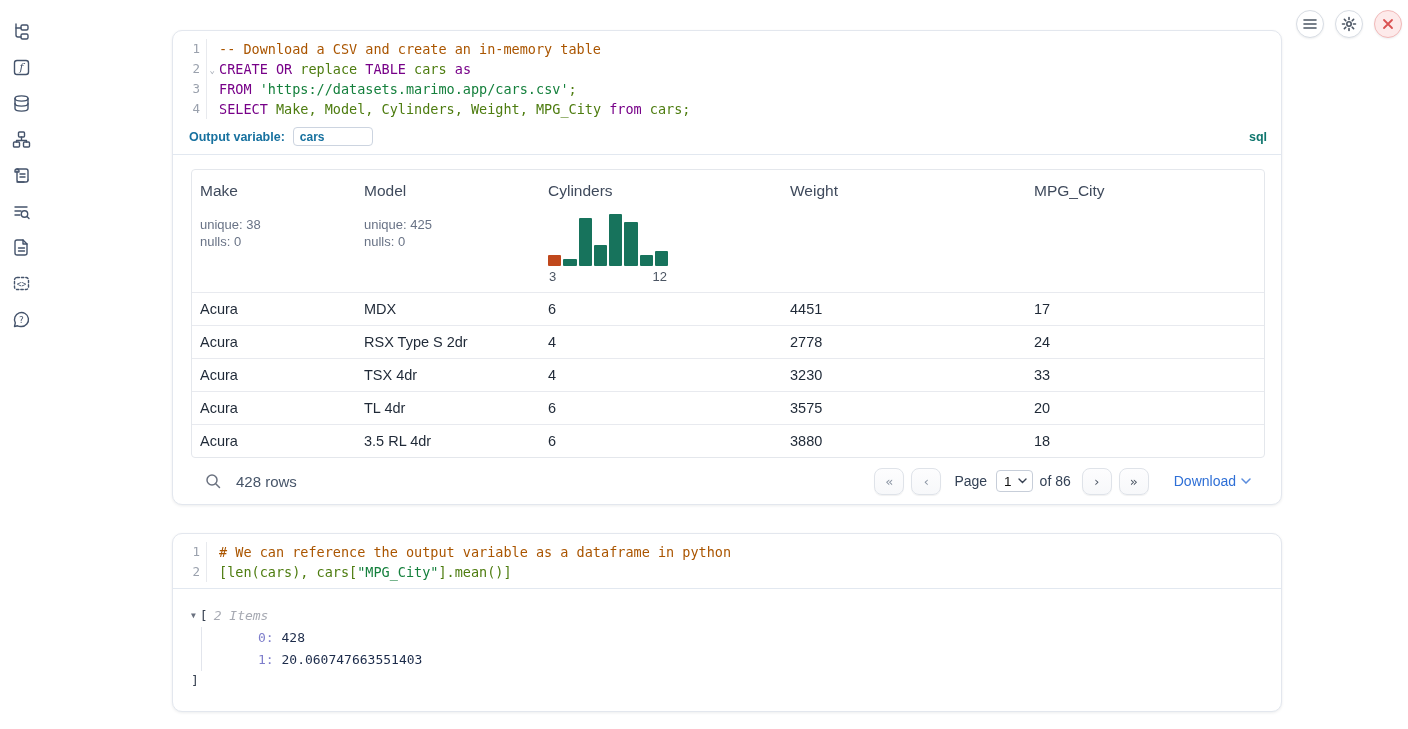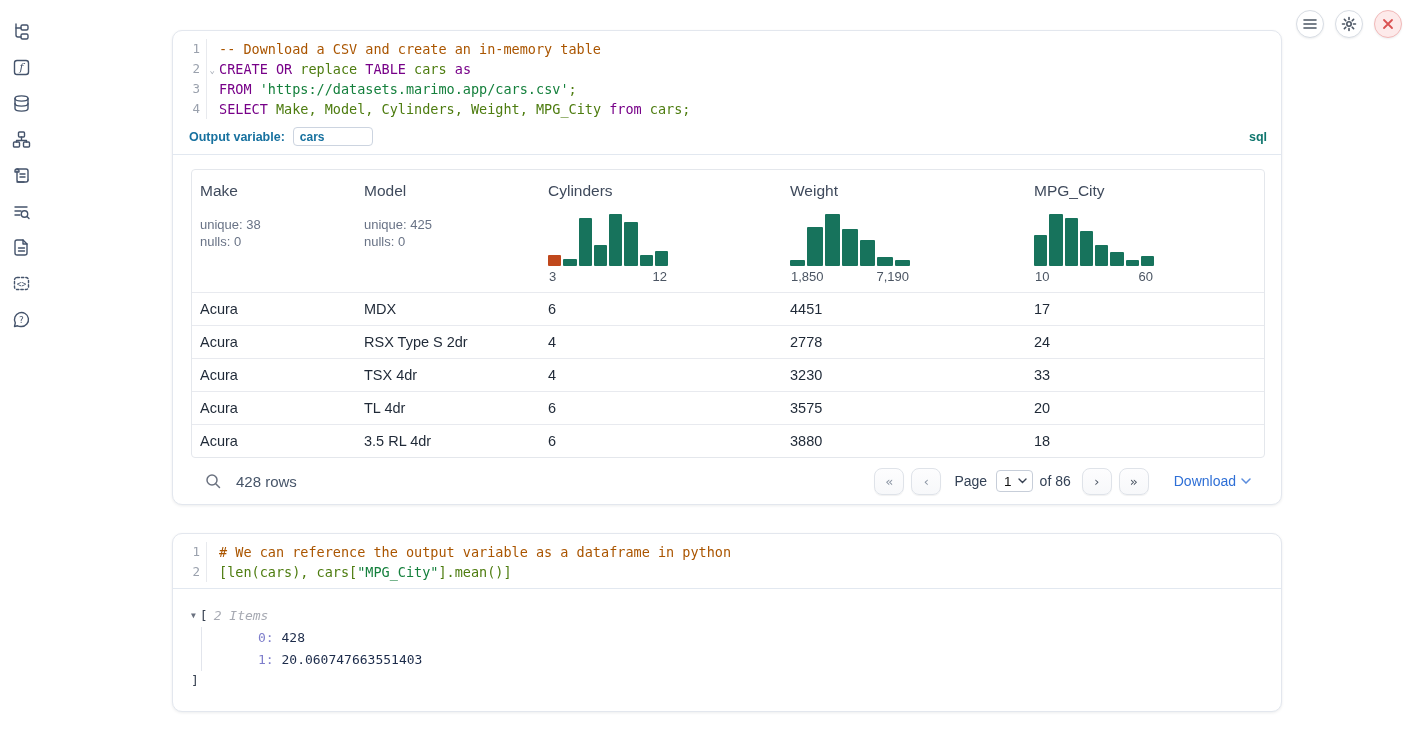--- a/index.html
+++ b/index.html
@@ -222,54 +222,23 @@
                 <div class="bar" style="height: 28%; background: rgb(23, 115, 92);"></div>
               </div>
               <div class="hist-labels">
                 <span>3</span>
                 <span>12</span>
               </div>
             </div>
           </div>
           <div class="th-cell">
             <div class="th-name">Weight</div>
-            <div class="hist-wrap">
-              <div class="hist">
-                <div class="bar" style="height: 12%; background: rgb(23, 115, 92);"></div>
-                <div class="bar" style="height: 75%; background: rgb(23, 115, 92);"></div>
-                <div class="bar" style="height: 100%; background: rgb(23, 115, 92);"></div>
-                <div class="bar" style="height: 72%; background: rgb(23, 115, 92);"></div>
-                <div class="bar" style="height: 50%; background: rgb(23, 115, 92);"></div>
-                <div class="bar" style="height: 17%; background: rgb(23, 115, 92);"></div>
-                <div class="bar" style="height: 12%; background: rgb(23, 115, 92);"></div>
-              </div>
-              <div class="hist-labels">
-                <span>1,850</span>
-                <span>7,190</span>
-              </div>
-            </div>
           </div>
           <div class="th-cell">
             <div class="th-name">MPG_City</div>
-            <div class="hist-wrap">
-              <div class="hist">
-                <div class="bar" style="height: 60%; background: rgb(23, 115, 92);"></div>
-                <div class="bar" style="height: 100%; background: rgb(23, 115, 92);"></div>
-                <div class="bar" style="height: 93%; background: rgb(23, 115, 92);"></div>
-                <div class="bar" style="height: 68%; background: rgb(23, 115, 92);"></div>
-                <div class="bar" style="height: 40%; background: rgb(23, 115, 92);"></div>
-                <div class="bar" style="height: 27%; background: rgb(23, 115, 92);"></div>
-                <div class="bar" style="height: 12%; background: rgb(23, 115, 92);"></div>
-                <div class="bar" style="height: 20%; background: rgb(23, 115, 92);"></div>
-              </div>
-              <div class="hist-labels">
-                <span>10</span>
-                <span>60</span>
-              </div>
-            </div>
           </div>
         </div>
       <div id="table-body">
           <div class="trow tbody-row">
             <div class="td-cell">Acura</div>
             <div class="td-cell">MDX</div>
             <div class="td-cell">6</div>
             <div class="td-cell">4451</div>
             <div class="td-cell">17</div>
           </div>

